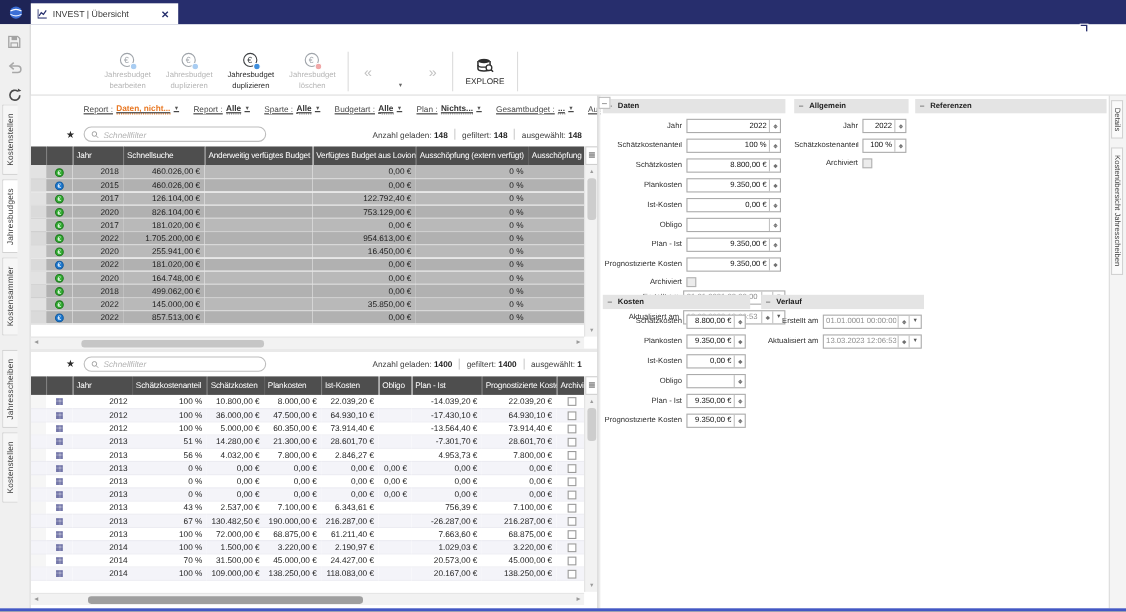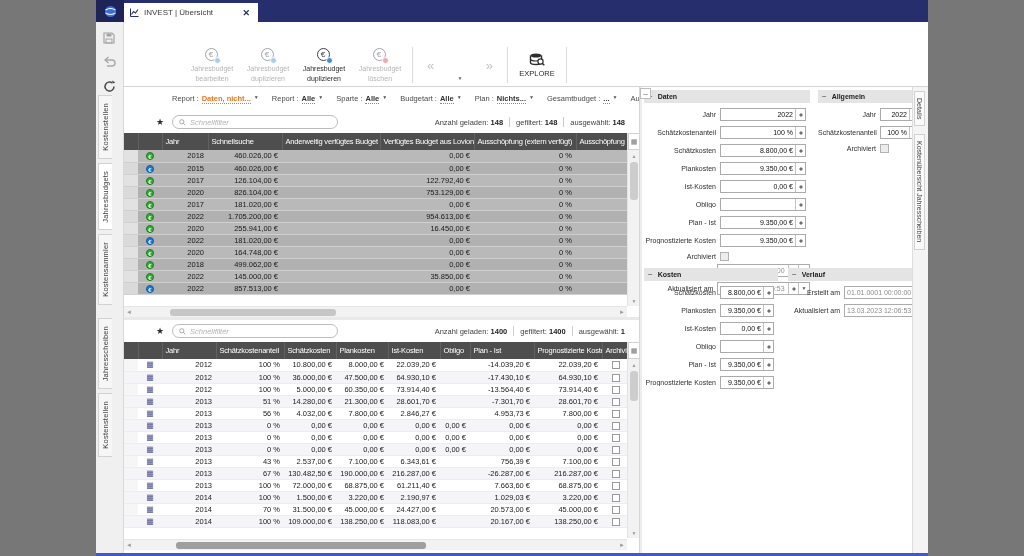--- a/index.html
+++ b/index.html
@@ -1,18 +1,18 @@
 <!DOCTYPE html>
 <html><head>
 <meta charset="utf-8">
 <style>
   * { margin:0; padding:0; box-sizing:border-box; }
   html,body { background:#777; }
   .app {
-    position:relative; width:832px; height:556px; background:#fff;
+    position:relative; width:1024px; height:556px; background:#fff;
     font-family:"Liberation Sans", sans-serif; font-size:8px; color:#333;
     overflow:hidden; margin:0 auto;padding-left:48px;
   }
   
   .titlebar { position:absolute; left:0; top:0; width:1024px; height:22px; background:#272e6d; }
   .app-logo { position:absolute; left:0; top:0; width:28px; height:22px; background:#1e2456; display:flex; align-items:center; justify-content:center; cursor:pointer; }
   .doc-tab { position:absolute; left:28px; top:3px; width:134px; height:19px; background:#fff; display:flex; align-items:center; padding:0 6px; gap:5px; cursor:pointer; }
   .doc-tab .ttl { font-size:8px; color:#3a3a3a; white-space:nowrap; flex:1; }
   .tab-close { color:#27306e; font-size:9px; font-weight:bold; cursor:pointer; padding:0 2px; }
   .tb-right { position:absolute; right:6px; top:17px; height:22px; display:flex; align-items:center; gap:14px; color:#fff; }
@@ -60,21 +60,21 @@
   .vtab.active { background:#fff; }
   .vtab span { display:block; writing-mode:vertical-rl; transform:rotate(180deg); font-size:7.5px; color:#3c3c3c; letter-spacing:.2px; }
   
   .rightstrip { position:absolute; right:0; top:87px; width:16px; height:466px; background:#f4f4f4; border-left:1px solid #ddd; }
   .rvtabs { position:absolute; top:4px; left:1px; display:flex; flex-direction:column; gap:8px; }
   .rvtab { background:#fafafa; border:1px solid #d2d2d2; padding:6px 1px; cursor:pointer; }
   .rvtab span { display:block; writing-mode:vertical-rl; font-size:7px; color:#444; }
   
   .main { position:absolute; left:28px; top:87px; width:515px; height:466px; background:#fff; }
   .fb1 { position:absolute; left:0; top:0; width:100%; height:24px; display:flex; align-items:center; padding:0 8px 0 48px; gap:13px; }
-  .fchip { display:flex; align-items:flex-start; gap:3px; cursor:pointer; white-space:nowrap; }
+  .fchip { display:flex; align-items:center; gap:3px; cursor:pointer; white-space:nowrap;text-decoration:underline; }
   .fchip .lab { color:#4a4a4a; font-size:7.5px; }
   .fchip .val { color:#333; font-size:7.5px; font-weight:bold; border-bottom:1px dotted #888; }
   .fchip .val.hl { color:#e87722; border-bottom-color:#e87722; }
   .fchip .c { font-size:5px; color:#555; }
   .fb1 .spacer { flex:1; }
   .detailview { display:flex; align-items:center; gap:3px; font-size:7.5px; color:#333; cursor:pointer; }
   .fb2 { position:absolute; left:0; width:100%; height:22px; display:flex; align-items:center; padding:0 14px 0 32px; }
   .star { color:#2b2b2b; font-size:9px; margin-right:8px; cursor:pointer; }
   .qfilter { width:166px; height:14px; border:1px solid #bdbdbd; border-radius:8px; display:flex; align-items:center; gap:4px; padding:0 6px; background:#fff; }
   .qfilter .ph { font-style:italic; color:#b3b3b3; font-size:7.5px; }

